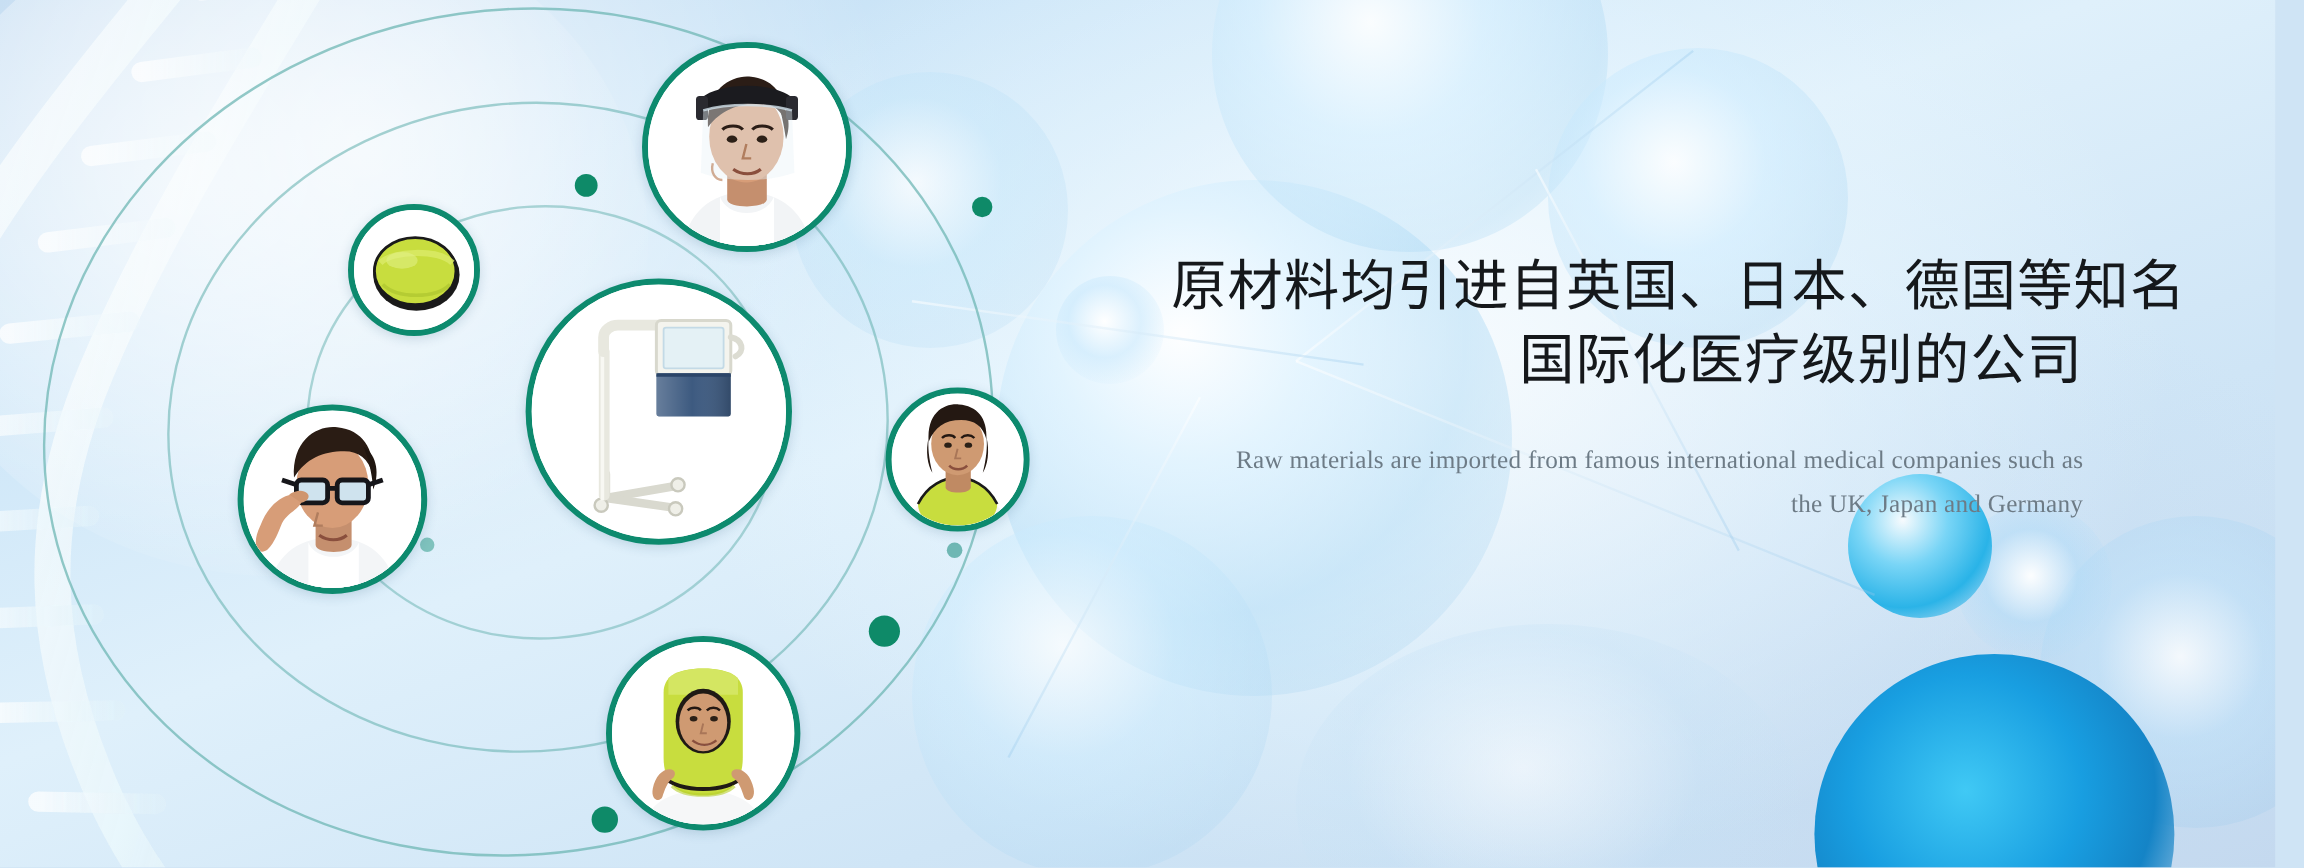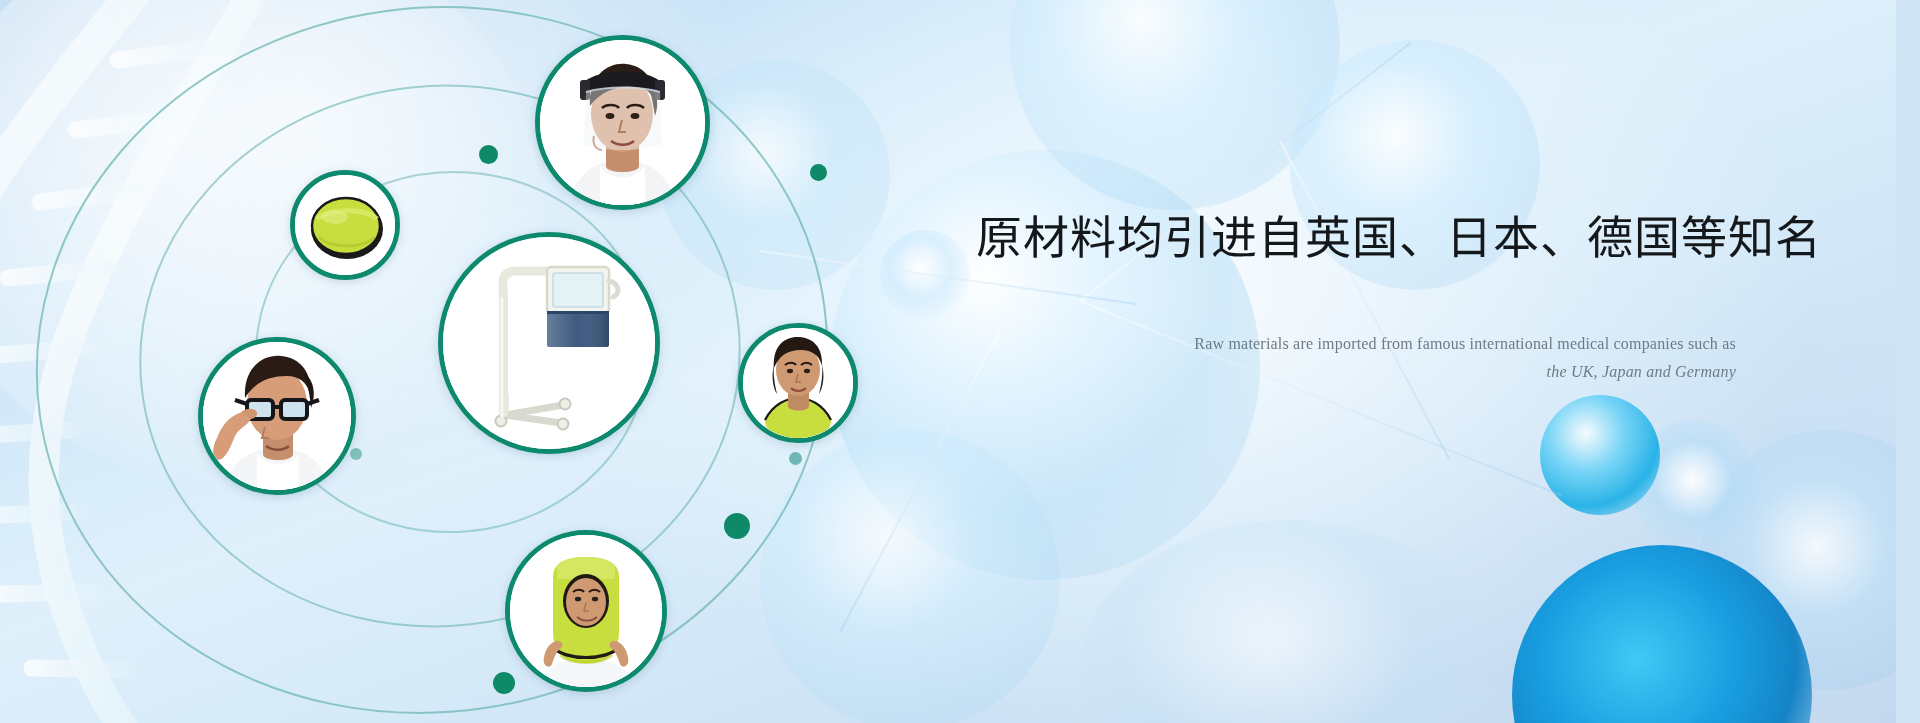--- a/index.html
+++ b/index.html
@@ -44,24 +44,24 @@
   .copy{
     position:absolute;right:160px;top:208px;width:760px;
     text-align:right;
   }
   .headline{
     color:#15181b;font-size:46px;line-height:1.34;font-weight:400;
     letter-spacing:1px;white-space:nowrap;
   }
   .headline .l2{display:block;}
   .sub{
-    margin-top:60px;color:#6d7b86;font-size:16px;line-height:1.75;
+    margin-top:34px;color:#6d7b86;font-size:21px;line-height:1.75;
     font-family:"Liberation Serif", serif;letter-spacing:.2px;
   }
-  .sub .s2{display:block;font-style:italic;}
+  .sub .s2{display:block;}
 </style>
 </head>
 <body>
 
 <div class="stage">
 
   <div>
     <div class="blob" style="left:830px;top:150px;width:430px;height:430px;
                 background:radial-gradient(circle at 36% 30%, rgba(255,255,255,.92) 0%, rgba(223,243,255,.72) 26%, rgba(176,219,245,.50) 58%, rgba(150,201,235,.18) 82%, rgba(150,201,235,0) 100%);"></div>
 
@@ -311,20 +311,21 @@
       <path d="M50,120 C60,130 92,130 102,120" fill="none" stroke="#b6cf2c" stroke-width="3" opacity=".6"></path>
 
       <path d="M34,122 C36,112 42,106 48,106 C53,106 54,111 50,114 C46,117 44,123 42,129 C40,134 32,132 34,122 Z" fill="#cf9a72"></path>
       <path d="M118,122 C116,112 110,106 104,106 C99,106 98,111 102,114 C106,117 108,123 110,129 C112,134 120,132 118,122 Z" fill="#cf9a72"></path>
     </svg>
   </div>
 
   <div class="copy">
     <div class="headline">
       <span>原材料均引进自英国、日本、德国等知名</span>
+      <span class="l2">国际化医疗级别的公司</span>
     </div>
     <div class="sub">
       <span>Raw materials are imported from famous international medical companies such as</span>
       <span class="s2">the UK, Japan and Germany</span>
     </div>
   </div>
 
 </div>
 
 </body></html>

